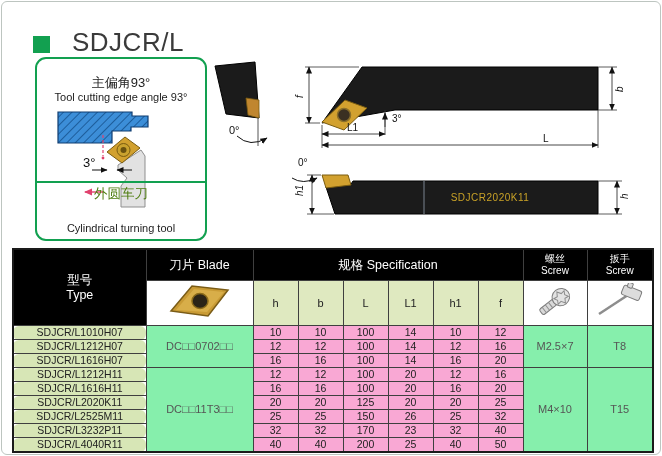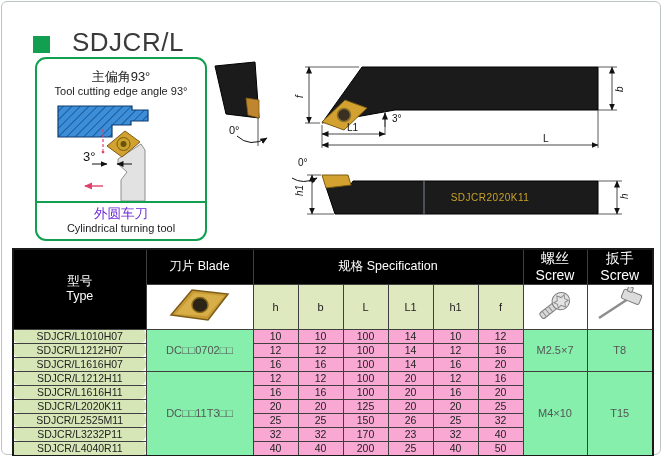--- a/index.html
+++ b/index.html
@@ -10,40 +10,40 @@
   .page-frame{position:absolute;inset:1px;border:1px solid #bdc5c0;border-radius:6px;}
 
   
   .title-row{position:absolute;left:33px;top:10px;display:flex;align-items:center;gap:5px;}
   .title-square{width:17px;height:17px;background:#12a050;margin-top:3px;}
   .page-title{margin:17px;font-size:26px;font-weight:500;color:#3a3a3a;letter-spacing:.5px;}
 
   
   .angle-box{position:absolute;left:35px;top:57px;width:172px;height:184px;
     border:2px solid #12a050;border-radius:11px;box-sizing:border-box;text-align:center;background:#fff;}
-  .box-head{padding-top:11px;line-height:1.15;}
+  .box-head{padding-top:17px;line-height:1.15;}
   .box-head .cn{font-size:13px;color:#222;}
   .box-head .en{font-size:11px;color:#222;}
   .box-drawing{display:block;margin:0 auto;}
   .box-foot{position:absolute;left:0;right:0;bottom:0;border-top:2px solid #12a050;
     padding:3px 0 4px;line-height:1.2;}
-  .box-foot .cn{font-size:13.5px;color:#6d28d9;}
-  .box-foot .en{font-size:11px;color:#222;}
+  .box-foot .cn{font-size:13.5px;color:#4d7c0f;}
+  .box-foot .en{font-size:11px;color:#222;margin-top:20px;}
 
   .dview{position:absolute;}
 
   
   table.spec{position:absolute;left:12px;top:248px;border-collapse:collapse;table-layout:fixed;
     border:2px solid #1a1a1a;}
   table.spec th,table.spec td{border:1px solid #3f3f3f;text-align:center;vertical-align:middle;
     padding:0;overflow:hidden;}
   .hrow1 th{height:30px;}
   .hrow2 th{height:44px;}
   th.green{background:#000000;color:#fff;font-weight:normal;font-size:12.5px;line-height:1.2;}
-  th.green .small{font-size:14px;}
+  th.green .small{font-size:10px;}
   th.sub{background:#dfe9c0;color:#222;font-weight:normal;font-size:11px;}
   th.white{background:#fff;}
   tbody td{height:13px;font-size:10.5px;color:#222;line-height:13px;background:#fff;}
   td.type-cell{background:#d7e6b6;border-radius:6px;}
   td.num-cell{background:#f9a8d4;}
   td.merge-cell{background:#86efac;color:#555;font-size:11px;}
 </style>
 </head>
 <body>
 

